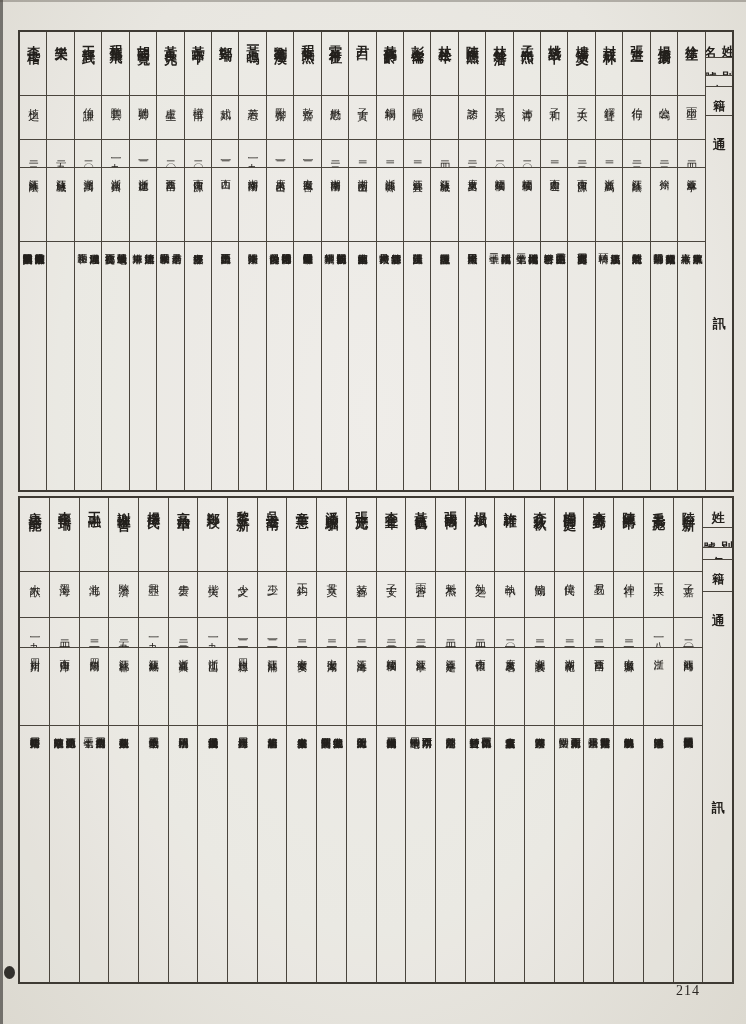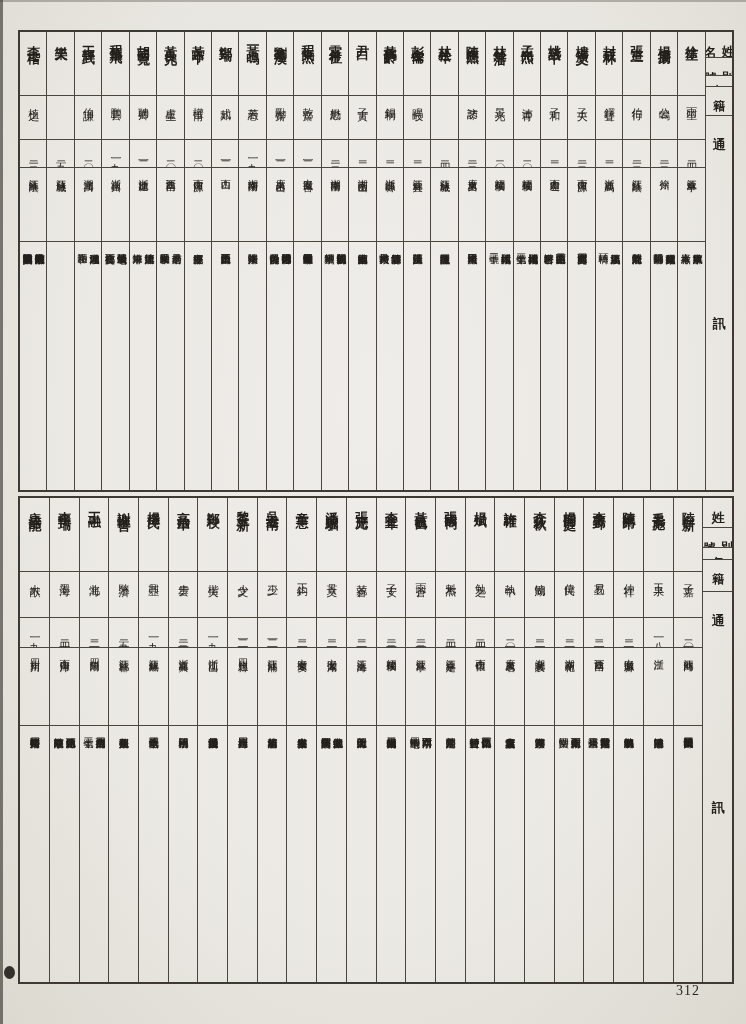--- a/index.html
+++ b/index.html
@@ -998,15 +998,15 @@
         </div>
         <div class="cell native">
           <span>四川南川</span>
         </div>
         <div class="cell address">
           <span>四川南川西街韓榮廷轉</span>
         </div>
       </div>
     </div>
 
-  <div class="pageno">312</div>
+  <div class="pageno">214</div>
 
 </div>
 
 </body></html>

